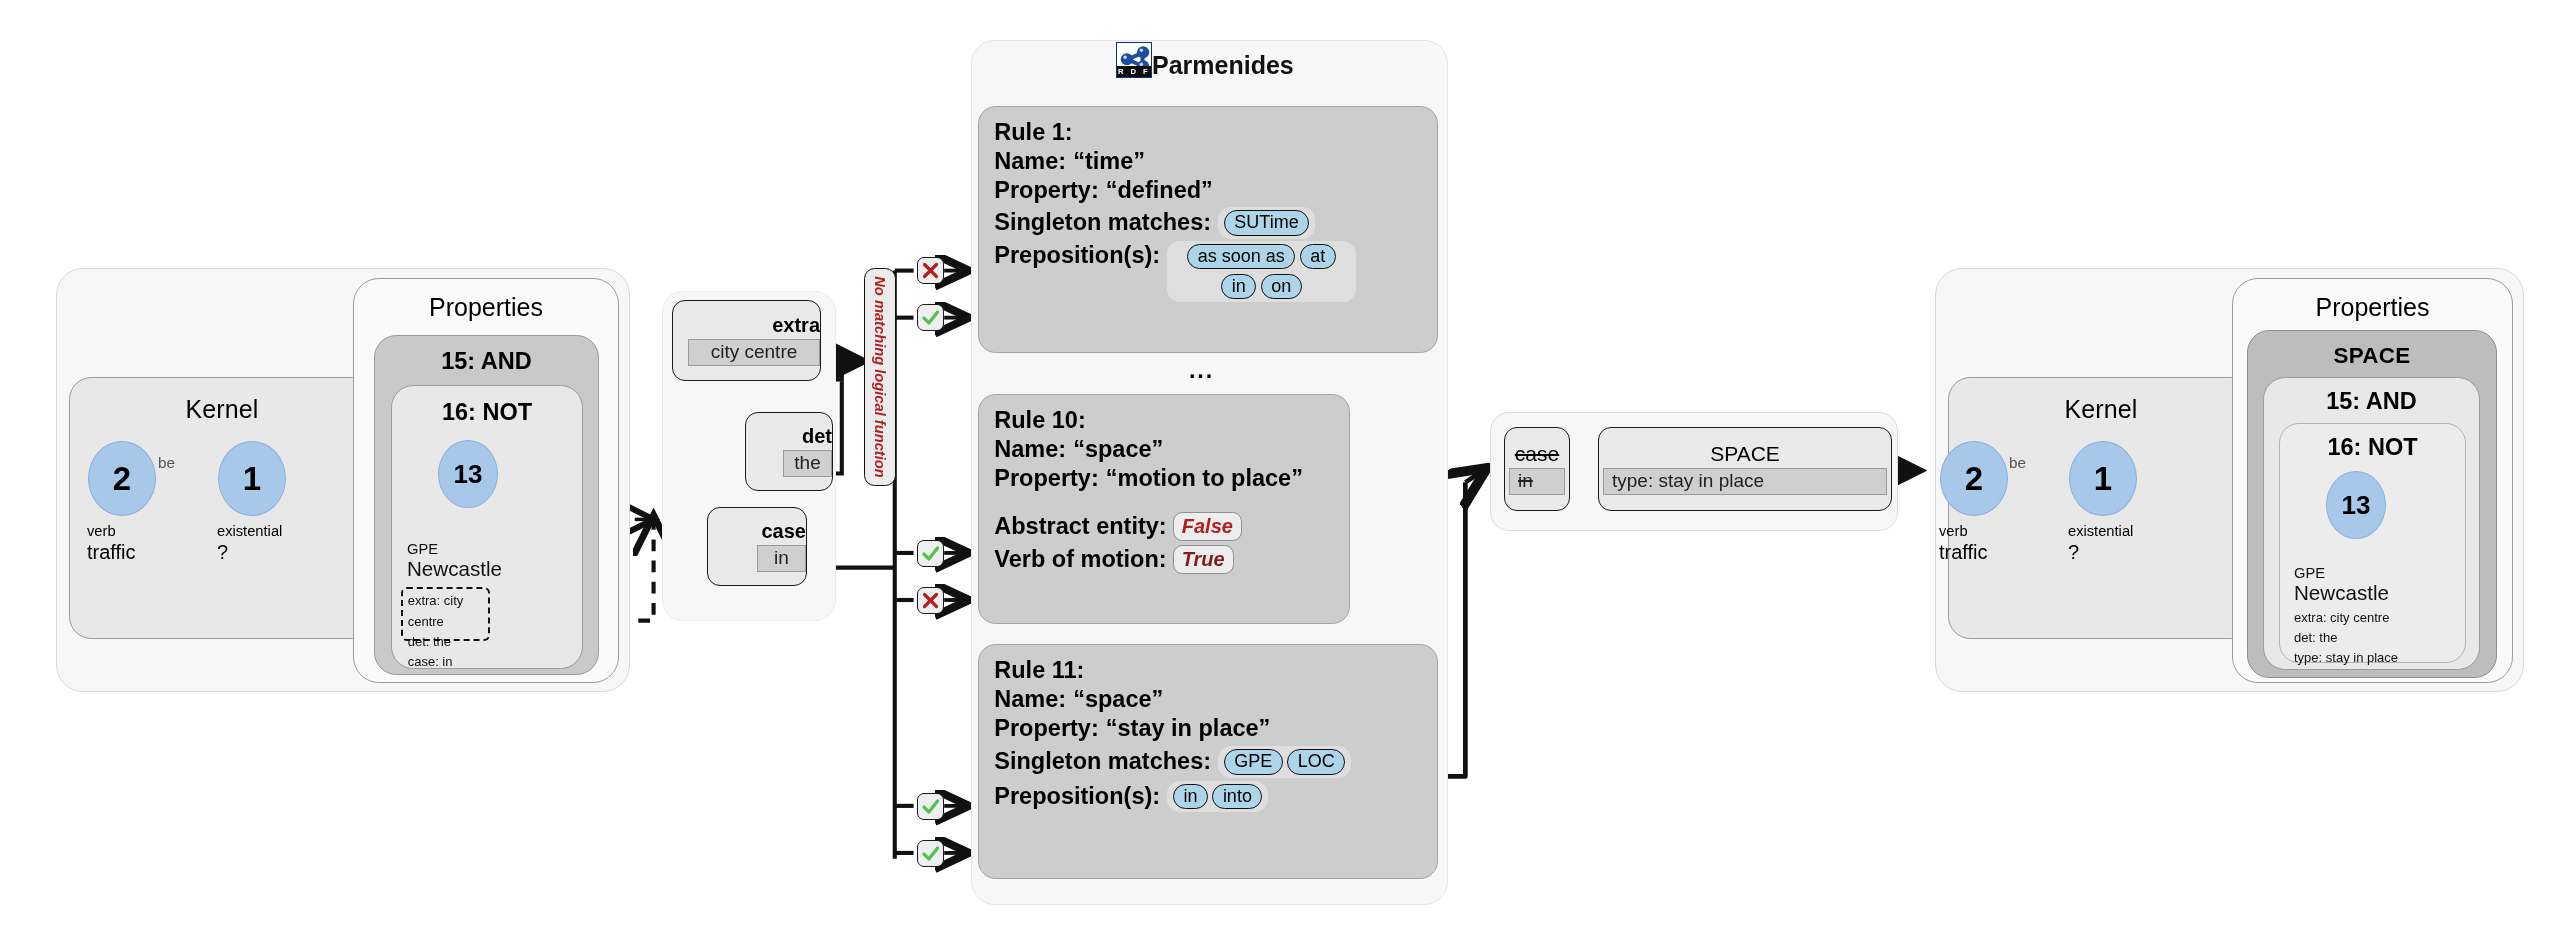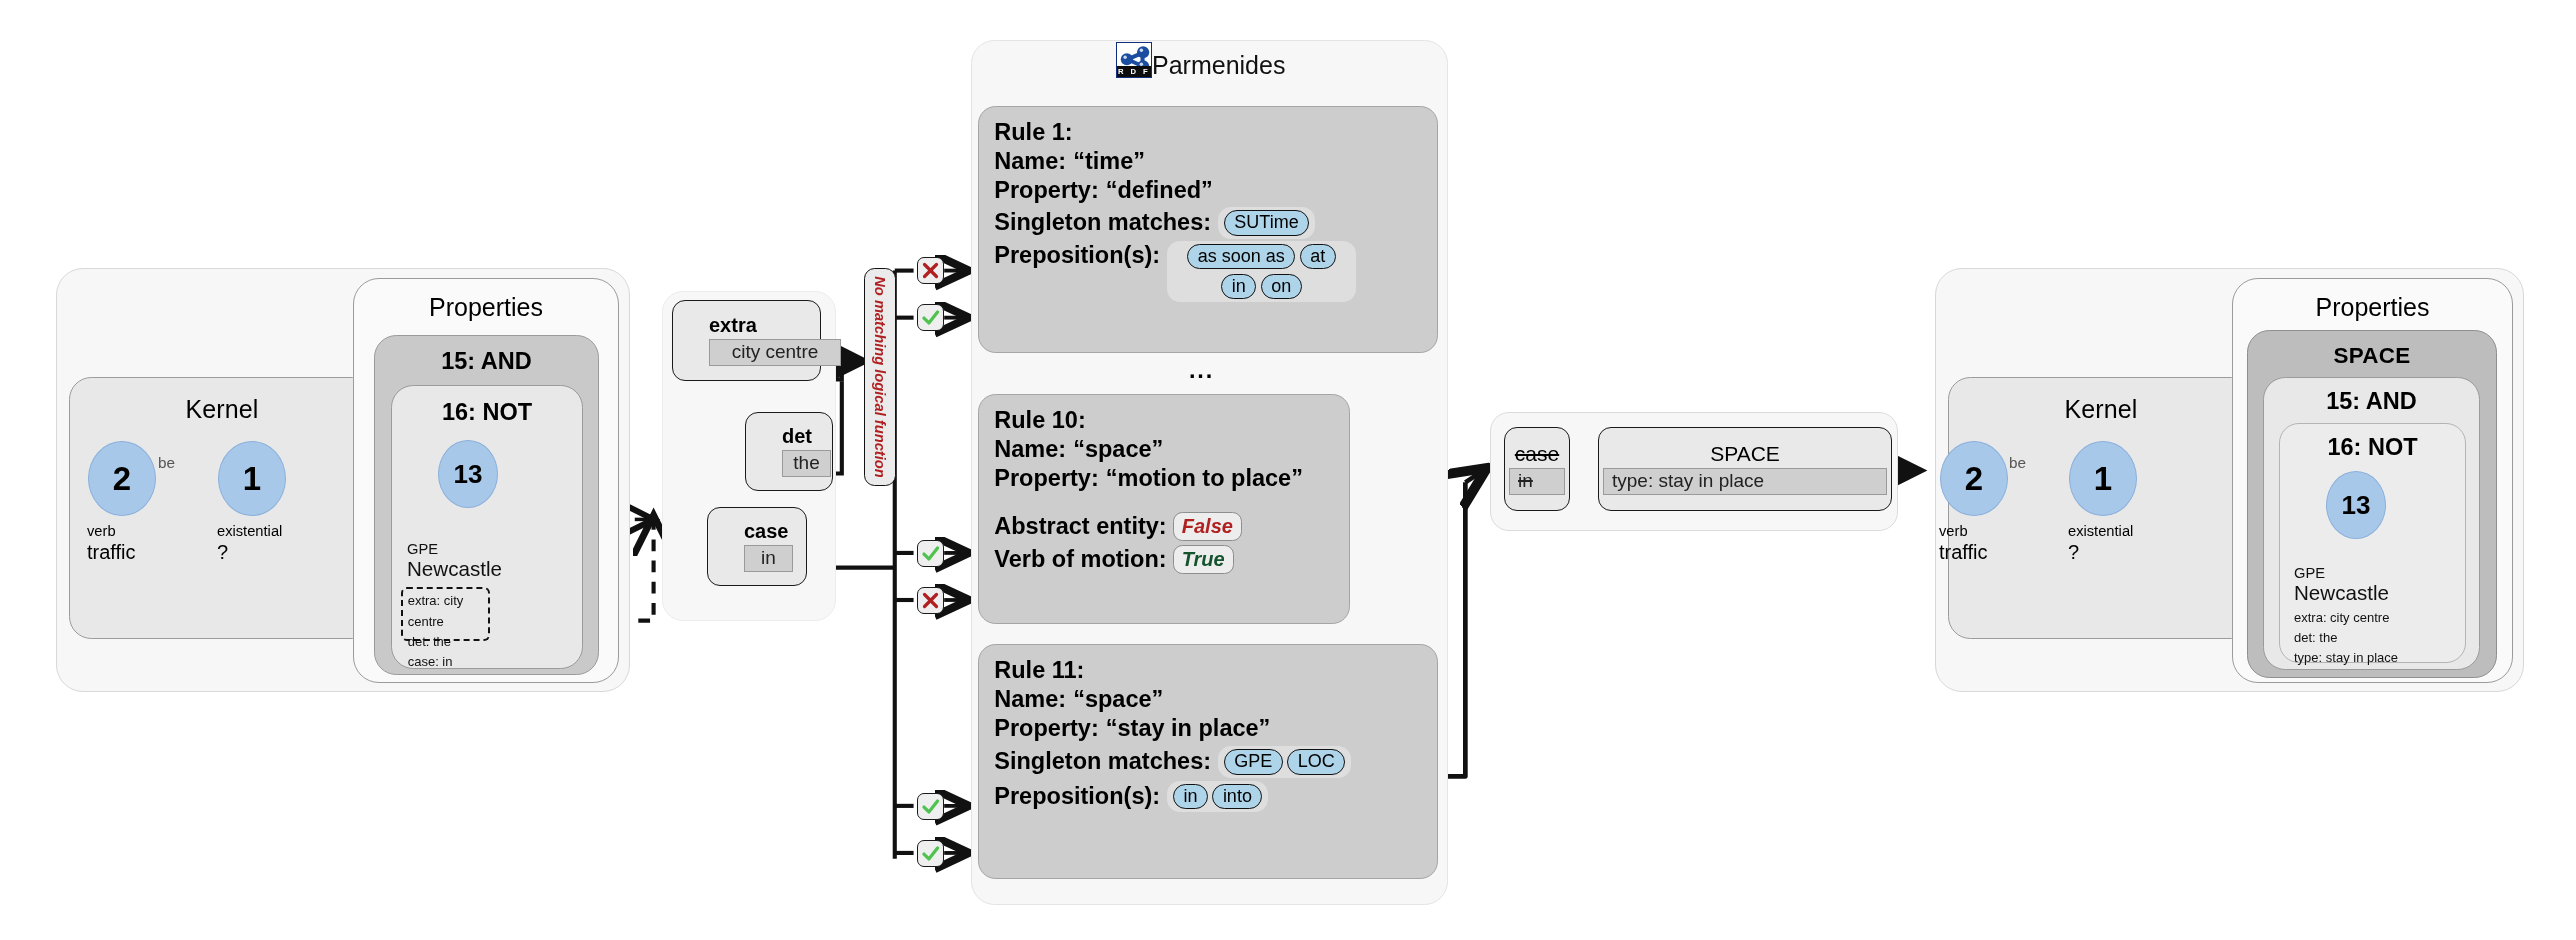--- a/index.html
+++ b/index.html
@@ -2,21 +2,21 @@
 <html style="font-size:9.4px"><head>
 <meta charset="utf-8">
 <style>
   html,body{margin:0;padding:0;background:#ffffff;}
   body{
     font-family:"Liberation Sans", sans-serif;
     width:2576px;height:940px;position:relative;overflow:hidden;
     -webkit-font-smoothing:antialiased;
   }
   .stage{position:absolute;left:0;top:0;width:2576px;height:940px;}
-  .abs{position:absolute;box-sizing:border-box;}
+  .abs{position:absolute;box-sizing:border-box;font-weight:bold;}
 
   
   .shell{
     background:#f7f7f7;border:0.6px solid #d8d8d8;border-radius:27px;
   }
   .groupbox{
     background:#e8e8e8;border:0.6px solid #9b9b9b;border-radius:22.4px;
   }
   .groupbox-dark{
     background:#c9c9c9;border:0.6px solid #9b9b9b;border-radius:22.4px;
@@ -51,21 +51,21 @@
   .gpe-attrs{font-size:13px;color:#111;line-height:1.55;}
   .dashed-attrs{
     position:absolute;border:2.4px dashed #111;border-radius:5.9px;
     padding:2.4px 4.7px;box-sizing:border-box;
   }
 
   
   .fcard{
     position:absolute;background:#e9e9e9;border:1.2px solid #1a1a1a;
     border-radius:13px;display:flex;flex-direction:column;
-    align-items:flex-start;justify-content:center;box-sizing:border-box;padding-left:36px;
+    align-items:flex-end;justify-content:center;box-sizing:border-box;padding-left:36px;
   }
   .fcard .fkey{font-size:20px;font-weight:bold;color:#000;line-height:1;margin-bottom:3.5px;}
   .fcard .fval{
     background:#cfcfcf;border:1.2px solid #9a9a9a;color:#222;
     font-size:19px;padding:1.2px 8.2px;line-height:1.18;box-sizing:border-box;
     text-align:center;
   }
   .strike{text-decoration:line-through;text-decoration-thickness:1.8px;}
 
   
@@ -94,21 +94,21 @@
   }
   .chip{
     background:#aed4ea;border:1.2px solid #111;border-radius:588px;
     font-size:18px;font-weight:normal;color:#000;padding:0px 9.4px;line-height:1.3;
   }
   .boolchip{
     background:#ededed;border:0.6px solid #8e8e8e;border-radius:9.4px;
     font-size:20px;font-style:italic;font-weight:bold;padding:1.2px 8.2px;margin-left:5.9px;
   }
   .bool-false{color:#b02020;}
-  .bool-true{color:#14532d;}
+  .bool-true{color:#7f1d1d;}
   .dots{position:absolute;font-size:23.5px;font-weight:bold;color:#000;letter-spacing:1.8px;}
 
   
   .mark{
     position:absolute;width:27px;height:27px;background:#efefef;
     border:1.2px solid #1a1a1a;border-radius:7px;box-sizing:border-box;
   }
   .mark svg{display:block;width:100%;height:100%;}
 
   

